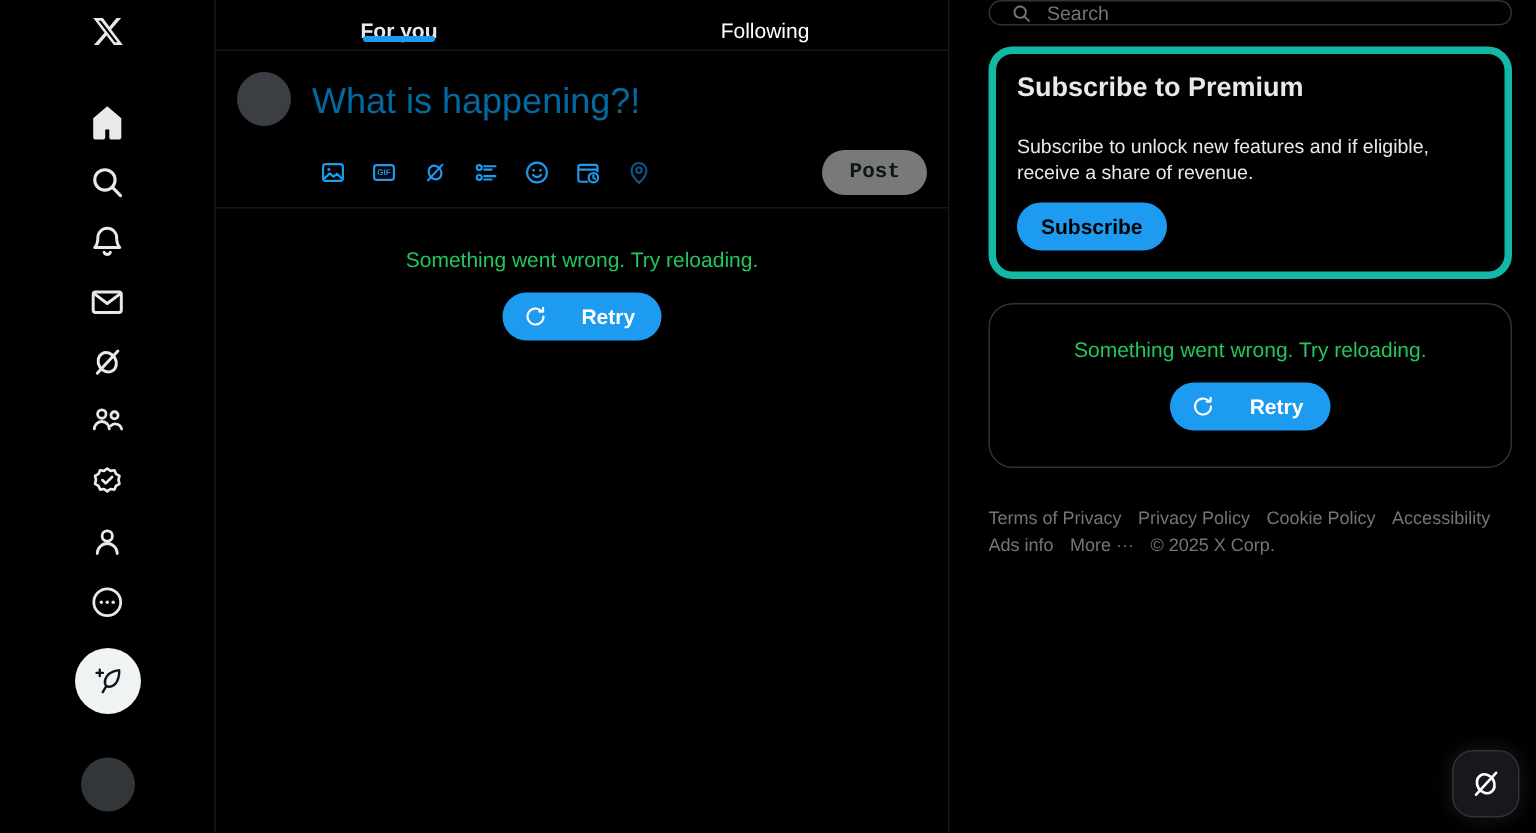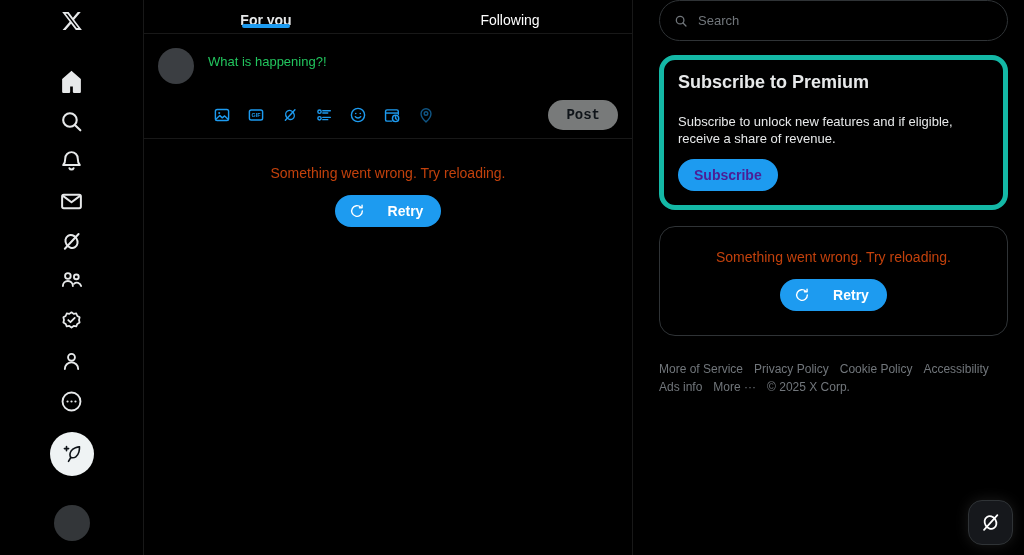--- a/index.html
+++ b/index.html
@@ -63,22 +63,22 @@
     border-radius: 2px; background: #1d9bf0;
   }
 
   .composer { border-bottom: 1px solid #181818; padding: 4px 14px 8px 14px; }
   .composer-top { display: flex; align-items: flex-start; padding-top: 10px; }
   .composer-avatar {
     width: 36px; height: 36px; border-radius: 50%;
     background: #3b3e42; flex: 0 0 36px; cursor: pointer;
   }
   .composer-placeholder {
-    margin-left: 14px; color: #22c55e;
-    font-size: 13px; padding-top: 6px; cursor: text;
+    margin-left: 14px; color: #0369a1;
+    font-size: 24px; padding-top: 6px; cursor: text;
   }
   .composer-bottom {
     display: flex; align-items: center;
     margin-top: 16px; padding-left: 50px;
   }
   .tool-icons { display: flex; align-items: center; gap: 6px; }
   .tool-btn {
     width: 28px; height: 28px; border-radius: 50%;
     display: flex; align-items: center; justify-content: center;
     cursor: pointer;
@@ -88,56 +88,56 @@
     background: #787a7a; color: #0f1419;
     font-size: 14px; font-weight: bold;
     border: none; border-radius: 9999px;
     padding: 7px 18px; cursor: default; font-family: Liberation Mono, monospace;
   }
 
   .feed-error {
     padding-top: 26px;
     display: flex; flex-direction: column; align-items: center;
   }
-  .error-text { color: #c2410c; font-size: 14px; }
+  .error-text { color: #22c55e; font-size: 14px; }
   .retry-btn {
     margin-top: 14px;
     background: #1d9bf0; color: #fff;
     font-size: 14px; font-weight: bold;
     border: none; border-radius: 9999px;
     padding: 8px 18px 8px 14px;
     display: flex; align-items: center; gap: 23px;
     cursor: pointer;
   }
 
   
   .right { flex: 1 1 auto; background: #000; padding: 0 16px 0 26px; }
   .search-wrap { padding-top: 0; }
   .search-box {
-    height: 41px; border-radius: 9999px;
+    height: 17px; border-radius: 9999px;
     background: #000; border: 1px solid #2f3336;
     display: flex; align-items: center; gap: 10px;
     padding: 0 14px; cursor: text;
   }
   .search-text { color: #71767b; font-size: 13px; }
 
   .card {
     margin-top: 14px;
     border: 5px solid #14b8a6;
     border-radius: 16px;
     padding: 12px 14px 14px 14px;
   }
   .card-title { font-size: 18px; font-weight: bold; color: #e7e9ea; }
   .card-body {
     margin-top: 20px; font-size: 13px; color: #e7e9ea;
     line-height: 17px;
   }
   .subscribe-btn {
     margin-top: 12px;
-    background: #1d9bf0; color: #4c1d95;
+    background: #1d9bf0; color: #000000;
     font-size: 14px; font-weight: bold;
     border: none; border-radius: 9999px;
     padding: 8px 16px; cursor: pointer;
   }
 
   .card-error {
     margin-top: 16px; border: 1px solid #2f3336; border-radius: 16px;
     padding: 22px 14px 24px 14px;
     display: flex; flex-direction: column; align-items: center;
   }
@@ -367,21 +367,21 @@
       <button class="retry-btn">
         <svg width="16" height="16" viewBox="0 0 24 24" fill="none" stroke="#ffffff" stroke-width="2.1">
           <path d="M20 12a8 8 0 1 1-2.4-5.7" stroke-linecap="round"></path>
           <path d="M19.6 3.2v3.9h-3.9" stroke-linecap="round" stroke-linejoin="round"></path>
         </svg>
         <span>Retry</span>
       </button>
     </div>
 
     <div class="footer">
-      <a href="#">More of Service</a>
+      <a href="#">Terms of Privacy</a>
       <a href="#">Privacy Policy</a>
       <a href="#">Cookie Policy</a>
       <a href="#">Accessibility</a>
       <a href="#">Ads info</a>
       <a href="#">More ···</a>
       <span class="copy">© 2025 X Corp.</span>
     </div>
   </aside>
 
   <div class="grok-fab">

